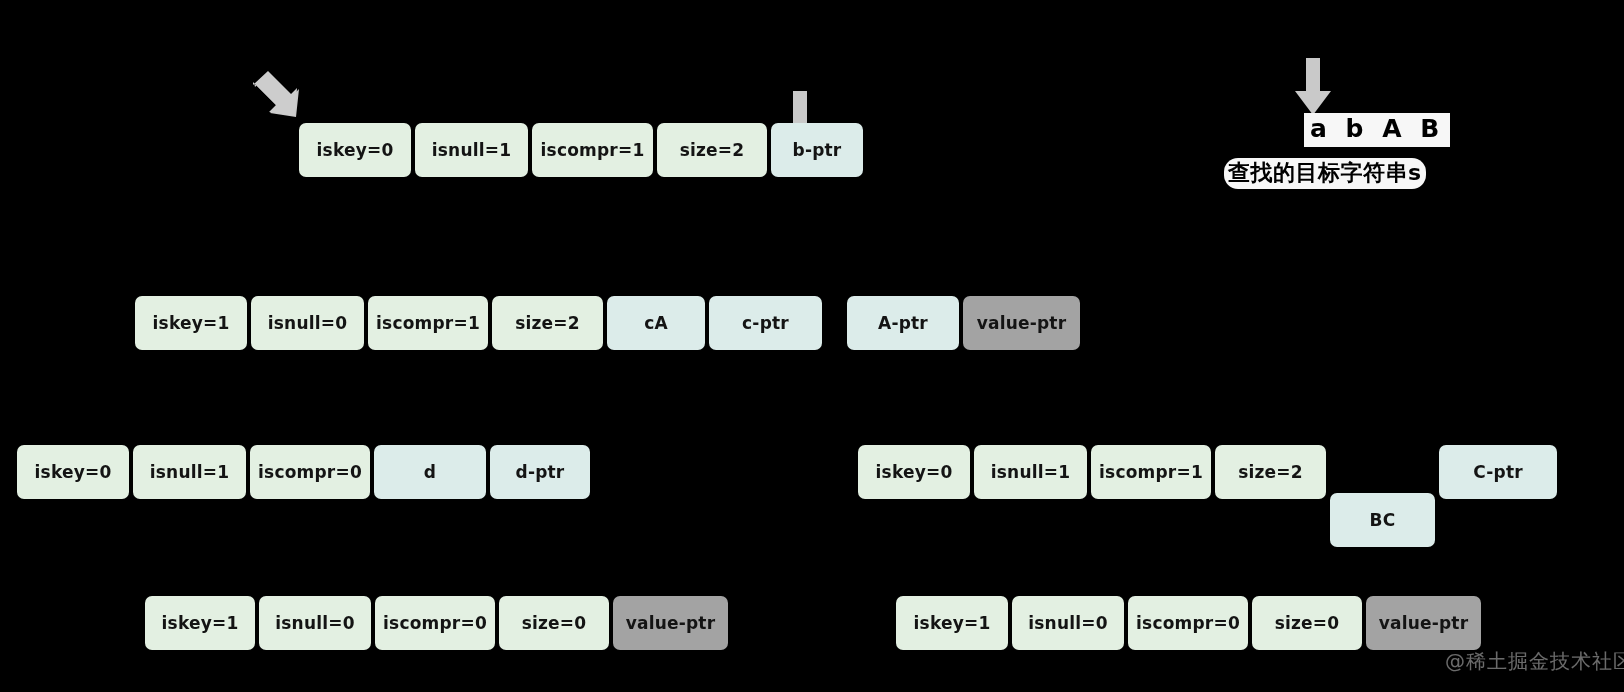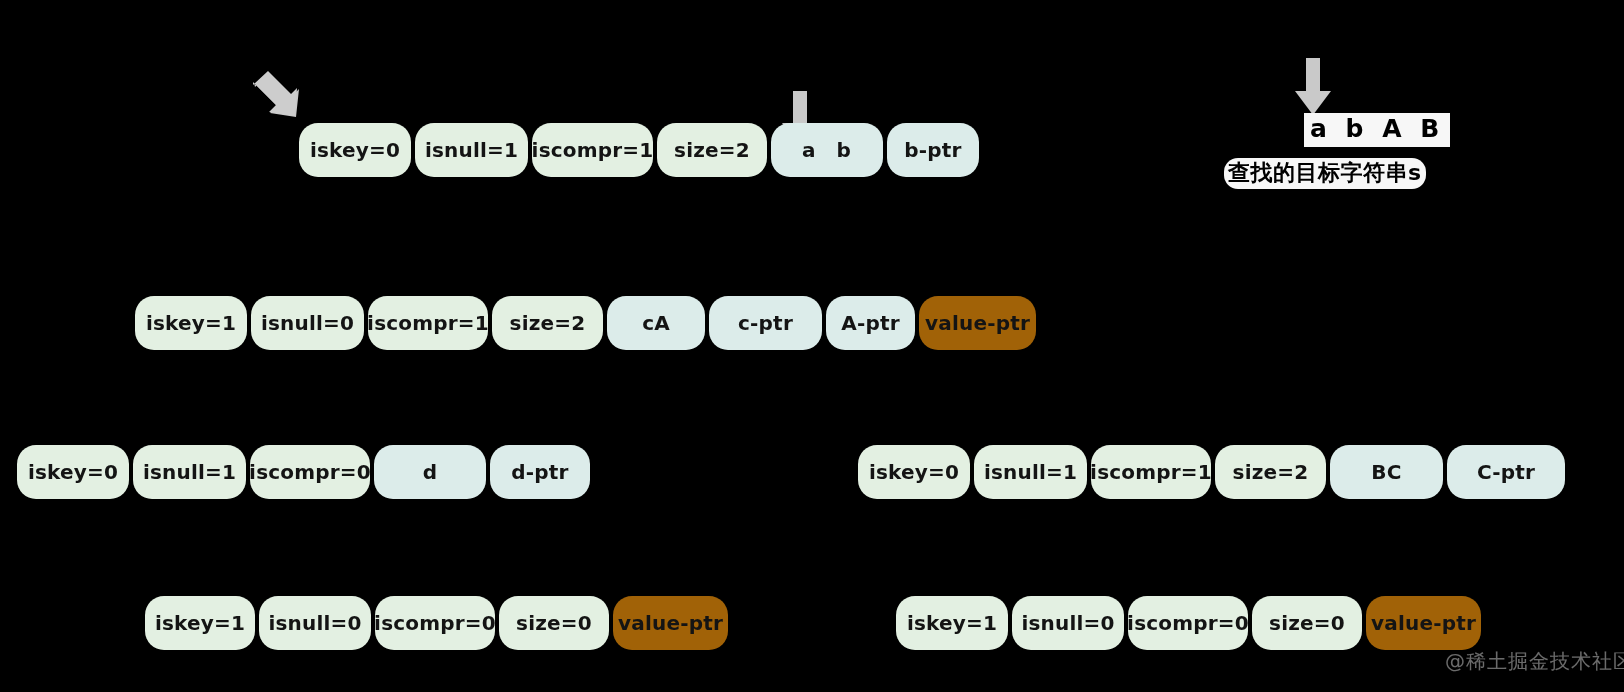--- a/index.html
+++ b/index.html
@@ -24,35 +24,35 @@
   
   .row {
     position: absolute;
     display: flex;
     align-items: stretch;
     gap: 4px;
   }
   .cell {
     box-sizing: border-box;
     height: 54px;
-    border-radius: 19px;
+    border-radius: 7px;
     display: flex;
     align-items: center;
     justify-content: center;
-    font-size: 20px;
+    font-size: 17px;
     font-weight: 700;
     color: #141414;
     letter-spacing: .2px;
     white-space: nowrap;
     padding: 16px 6px;
     font-family: "DejaVu Sans", "Liberation Sans", sans-serif;
   }
   .cell.green { background: #e3f0e2; }
   .cell.blue  { background: #dcecea; }
-  .cell.pink  { background: #a16207; }
+  .cell.pink  { background: #a3a3a3; }
 
   .cell.chars {
     letter-spacing: 7px;
     padding-left: 12px;
   }
 
   
   .arrow-svg {
     position: absolute;
     pointer-events: none;
@@ -125,49 +125,48 @@
   <div class="target-wrap">
     <div class="target-string">a b A B</div>
     <div class="target-caption">查找的目标字符串s</div>
   </div>
 
   <div class="row" style="left:299px; top:123px;">
     <div class="cell green" style="width:112px;">iskey=0</div>
     <div class="cell green" style="width:113px;">isnull=1</div>
     <div class="cell green" style="width:121px;">iscompr=1</div>
     <div class="cell green" style="width:110px;">size=2</div>
-    <div class="cell blue chars" style="width:112px;">a b</div>
     <div class="cell blue" style="width:92px;">b-ptr</div>
   </div>
 
   <div class="row" style="left:135px; top:296px;">
     <div class="cell green" style="width:112px;">iskey=1</div>
     <div class="cell green" style="width:113px;">isnull=0</div>
     <div class="cell green" style="width:120px;">iscompr=1</div>
     <div class="cell green" style="width:111px;">size=2</div>
     <div class="cell blue" style="width:98px;">cA</div>
     <div class="cell blue" style="width:113px;">c-ptr</div>
-    <div class="cell blue" style="width:89px;">A-ptr</div>
+    <div class="cell blue" style="width:112px;margin-left:21px;">A-ptr</div>
     <div class="cell pink" style="width:117px;">value-ptr</div>
   </div>
 
   <div class="row" style="left:17px; top:445px;">
     <div class="cell green" style="width:112px;">iskey=0</div>
     <div class="cell green" style="width:113px;">isnull=1</div>
     <div class="cell green" style="width:120px;">iscompr=0</div>
     <div class="cell blue" style="width:112px;">d</div>
     <div class="cell blue" style="width:100px;">d-ptr</div>
   </div>
 
   <div class="row" style="left:858px; top:445px;">
     <div class="cell green" style="width:112px;">iskey=0</div>
     <div class="cell green" style="width:113px;">isnull=1</div>
     <div class="cell green" style="width:120px;">iscompr=1</div>
     <div class="cell green" style="width:111px;">size=2</div>
-    <div class="cell blue" style="width:113px;">BC</div>
+    <div class="cell blue" style="width:105px;margin-top:48px;">BC</div>
     <div class="cell blue" style="width:118px;">C-ptr</div>
   </div>
 
   <div class="row" style="left:145px; top:596px;">
     <div class="cell green" style="width:110px;">iskey=1</div>
     <div class="cell green" style="width:112px;">isnull=0</div>
     <div class="cell green" style="width:120px;">iscompr=0</div>
     <div class="cell green" style="width:110px;">size=0</div>
     <div class="cell pink" style="width:115px;">value-ptr</div>
   </div>

